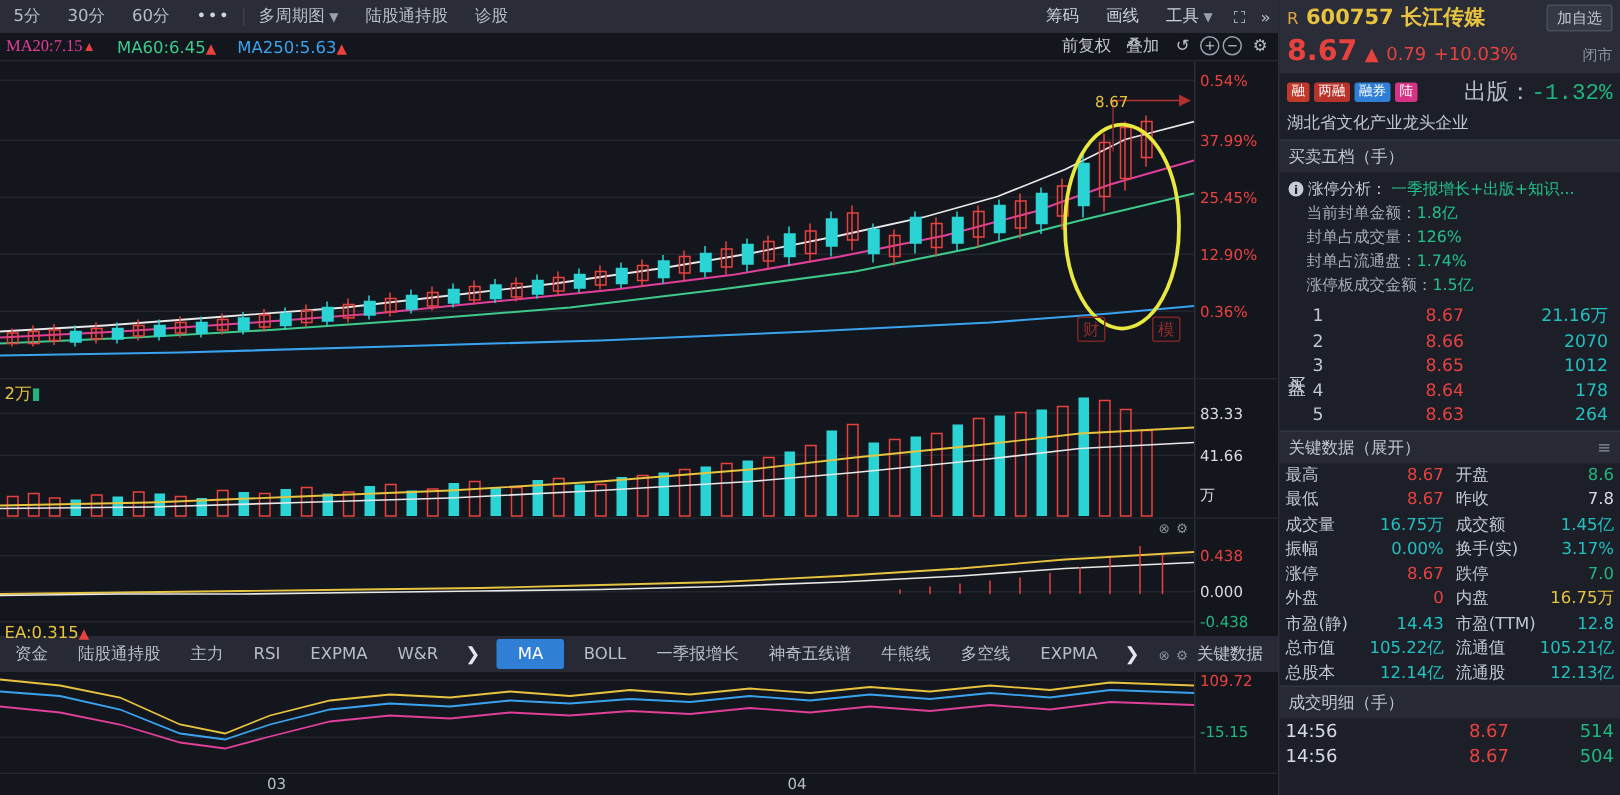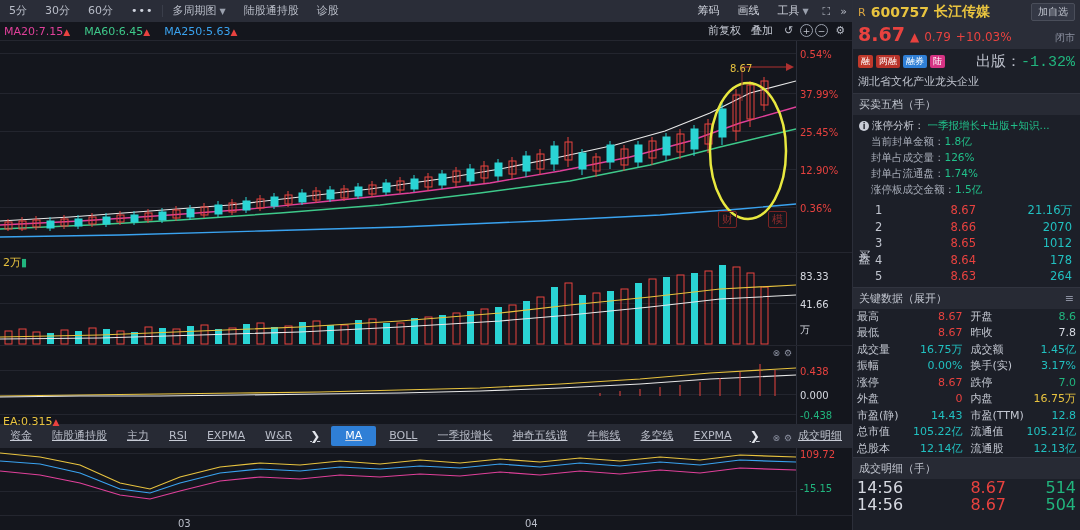--- a/index.html
+++ b/index.html
@@ -27,21 +27,21 @@
   .topbar .sep { width: 1px; height: 12px; background: #3a3e4a; }
   .topbar .right { margin-left: auto; display: flex; align-items: center; }
   .topbar .right .tab { color: #cdd1db; }
   .caret { font-size: 8px; margin-left: 3px; color: #9aa0ad; }
   .ic { display: inline-block; color: #b9bdc8; font-size: 11px; padding: 0 5px; }
 
   .ma-legend {
     height: 18px; display: flex; align-items: center; gap: 14px;
     padding-left: 4px; font-size: 11px; background: #14161d;
   }
-  .ma1 { color: #e0409a; } .ma2 { color: #3ec98a; } .ma3 { color: #3aa3f0; }
+  .ma1 { color: #e0409a; font-family: Liberation Serif, serif; } .ma2 { color: #3ec98a; } .ma3 { color: #3aa3f0; }
   .up-arrow { color: #e8423f; font-size: 9px; }
 
   .chart-toolbar2 {
     position: absolute; top: 23px; right: 2px; display: flex; align-items: center;
     gap: 2px; font-size: 11px; color: #c2c6d0; z-index: 6;
   }
   .chart-toolbar2 .t { padding: 0 4px; }
   .circ {
     width: 13px; height: 13px; border-radius: 50%;
     border: 1px solid #9aa0ad; color: #c2c6d0; font-size: 9px;
@@ -82,21 +82,21 @@
   .pane-btns span { display: inline-block; }
 
   .xaxis {
     height: 18px; background: #14161d; position: relative;
     border-top: 1px solid #24262f;
   }
   .xlab { position: absolute; font-size: 10px; color: #b9bdc8; top: 2px; }
 
   .ind-bar {
     position: absolute; bottom: 0; left: 0; width: 852px; height: 24px;
-    background: #272a34; display: flex; align-items: center; font-size: 11px; text-decoration: underline;
+    background: #272a34; display: flex; align-items: center; font-size: 11px;
   }
   .ind-bar .it { padding: 0 10px; color: #b9bdc8; line-height: 24px; white-space: nowrap; }
   .ind-bar .it.active { background: #2f7fd6; color: #fff; border-radius: 2px;
     padding: 2px 14px; line-height: 16px; margin: 0 3px; }
   .ind-bar .arrow { color: #e3e6ec; padding: 0 8px; font-size: 12px; font-weight: bold; }
   .ind-bar .mgr { margin-left: auto; padding: 0 10px; color: #c2c6d0; }
 
   .badge-wm { position: absolute; font-size: 11px; color: #8e2b2b;
     border: 1px solid #7a2424; padding: 0px 3px; border-radius: 2px; }
 
@@ -154,21 +154,21 @@
   .bid-row .n { width: 30px; color: #c2c6d0; }
   .bid-row .p { flex: 1; text-align: right; color: #e8423f; padding-right: 24px; }
   .bid-row .q { width: 80px; text-align: right; color: #21c0c0; padding-right: 8px; }
 
   .kd-table { font-size: 11px; }
   .kd-row { display: flex; line-height: 16.5px; }
   .kd-cell { flex: 1; display: flex; padding: 0 4px; }
   .kd-cell .k { color: #c2c6d0; white-space: nowrap; }
   .kd-cell .v { margin-left: auto; white-space: nowrap; }
 
-  .deal-table { font-size: 16px; }
+  .deal-table { font-size: 12px; }
   .deal-row { display: flex; line-height: 17px; padding: 0 4px; }
   .deal-row .t { width: 46px; color: #d7dae2; }
   .deal-row .p { flex: 1; text-align: right; color: #e8423f; padding-right: 26px; }
   .deal-row .v { width: 44px; text-align: right; color: #21b57e; }
 </style>
 </head>
 <body>
 
 <div class="app">
 
@@ -526,21 +526,21 @@
       <span class="it">W&amp;R</span>
       <span class="arrow">❯</span>
       <span class="it active">MA</span>
       <span class="it">BOLL</span>
       <span class="it">一季报增长</span>
       <span class="it">神奇五线谱</span>
       <span class="it">牛熊线</span>
       <span class="it">多空线</span>
       <span class="it">EXPMA</span>
       <span class="arrow">❯</span>
-      <span class="it mgr">成交明细</span>
+      <span class="it mgr">关键数据</span>
     </div>
   </div>
 
   <div class="right-panel">
 
     <div class="rp-head">
       <div class="rp-title-row">
         <span class="r-mark">R</span>
         <span class="rp-code">600757</span>
         <span class="rp-name">长江传媒</span>

